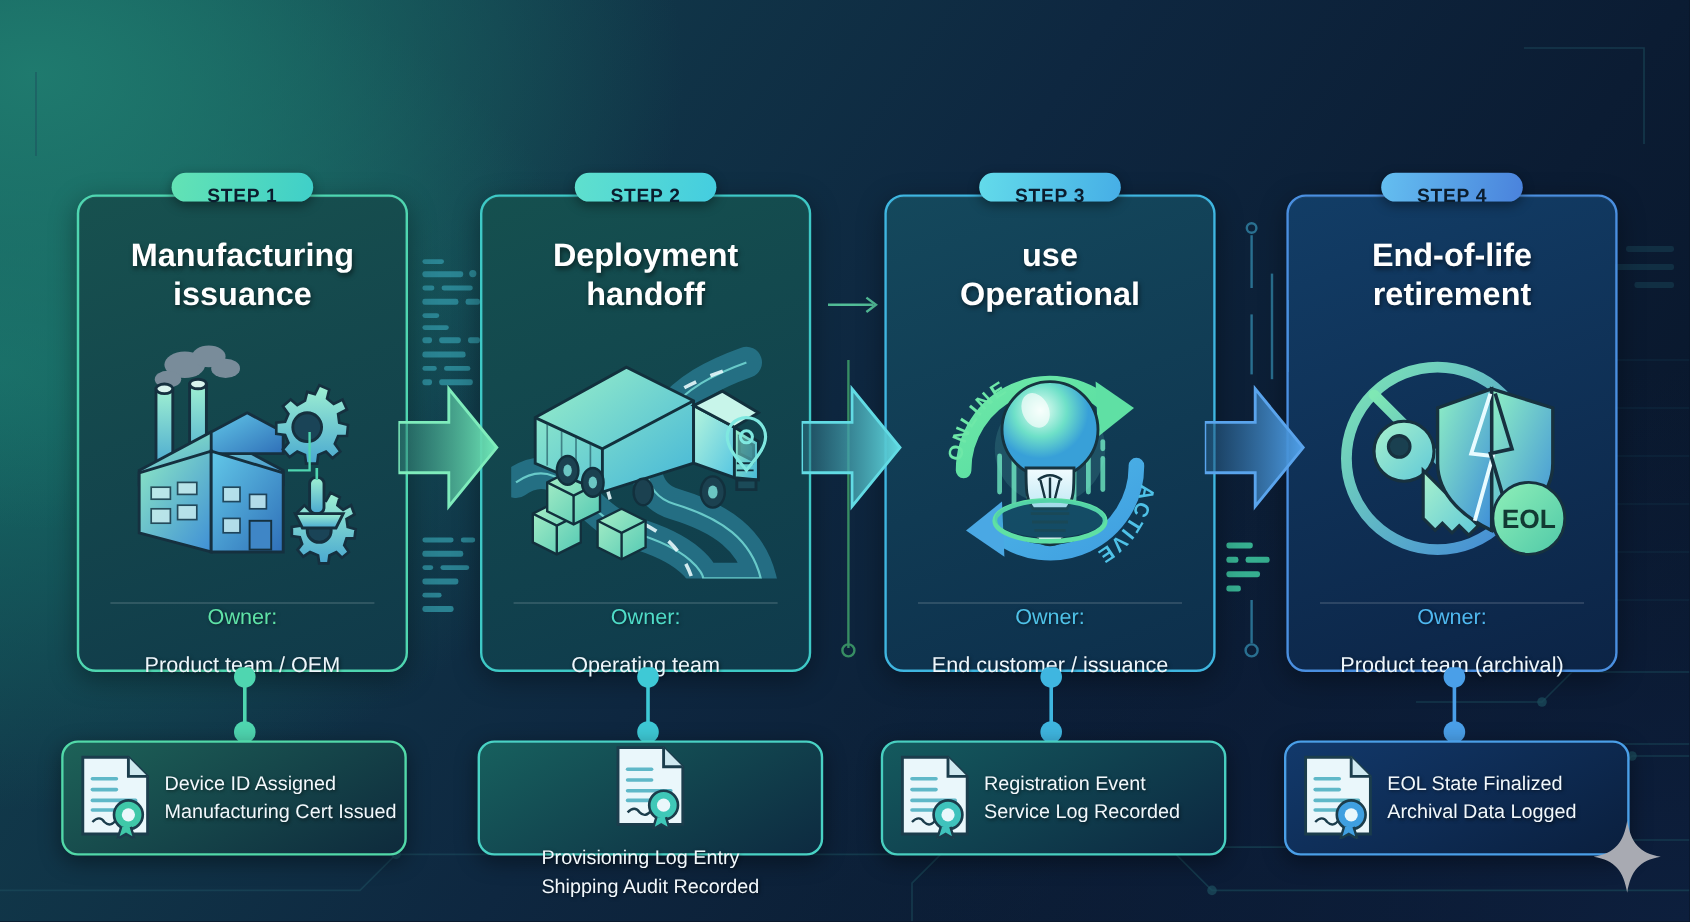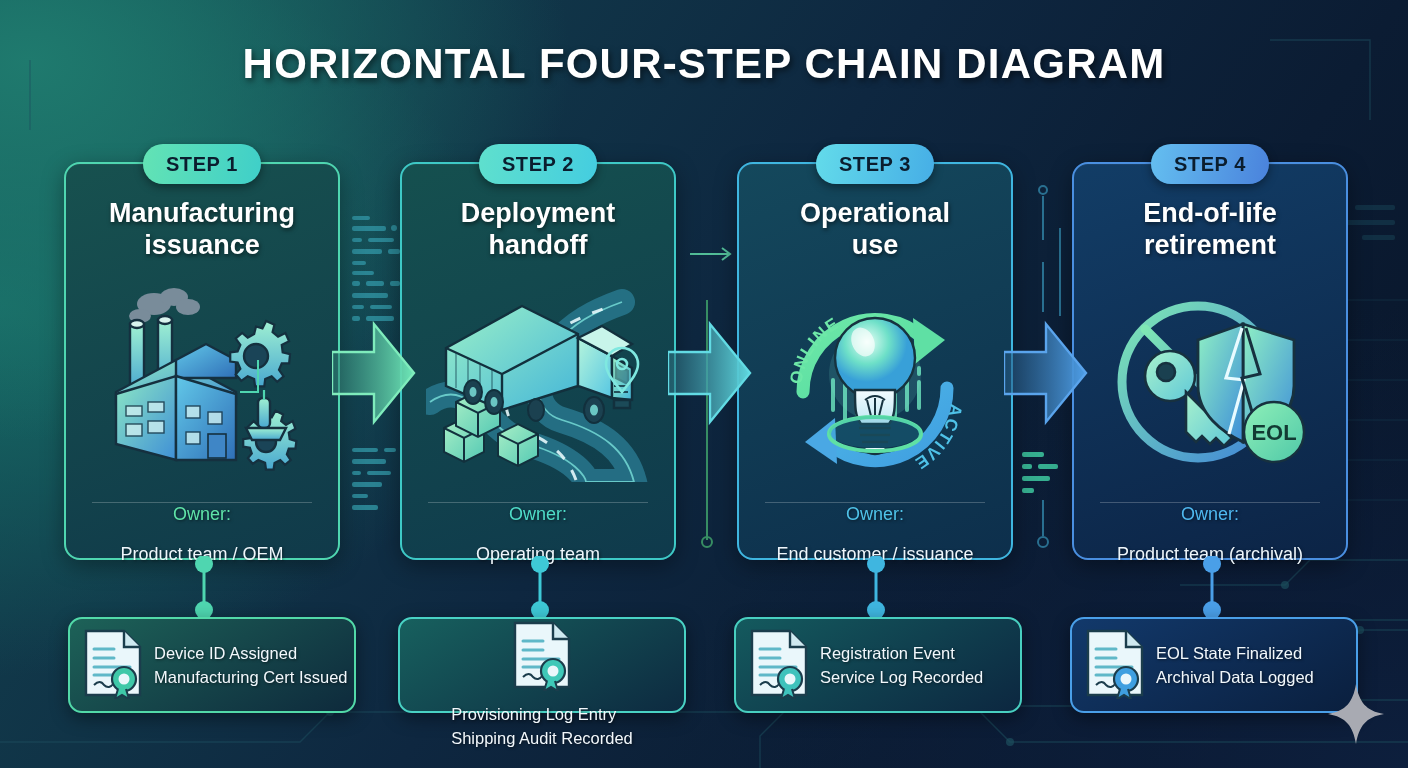--- a/index.html
+++ b/index.html
@@ -35,23 +35,23 @@
   .cards { position:absolute; top:140px; left:0; width:1408px; height:420px; }
   .card {
     position:absolute; top:22px; width:276px; height:398px;
     border-radius:16px;
     border:2px solid var(--accent);
     background:linear-gradient(160deg, var(--cardtop) 0%, var(--cardbot) 100%);
     box-shadow:0 6px 22px rgba(0,0,0,.35), inset 0 1px 0 rgba(255,255,255,.04);
   }
   .badge {
     position:absolute; top:-20px; left:50%; transform:translateX(-50%);
-    min-width:118px; height:40px; line-height:40px;
+    min-width:118px; height:24px; line-height:40px;
     border-radius:20px; text-align:center;
-    font-size:20px; font-weight:bold; letter-spacing:.6px;
+    font-size:16px; font-weight:bold; letter-spacing:.6px;
     color:#0b1d2e;
     background:linear-gradient(100deg, var(--badge1), var(--badge2));
     box-shadow:0 3px 10px rgba(0,0,0,.4);
     padding:0 18px;
     white-space:nowrap;
   }
   .cardtitle {
     position:absolute; top:34px; left:10px; right:10px;
     text-align:center; color:#fff;
     font-size:27px; font-weight:bold; line-height:1.18;
@@ -192,21 +192,20 @@
         <rect x="1022" y="476" width="28" height="5" rx="2"></rect>
         <rect x="1022" y="488" width="12" height="5" rx="2"></rect>
       </g>
       <g stroke="#2f7ea0" stroke-width="2" fill="none">
         <path d="M1043 500 V536"></path>
           <circle cx="1043" cy="542" r="5"></circle>
       </g>
     </g>
   </svg>
 
-  <div class="title">HORIZONTAL FOUR-STEP CHAIN DIAGRAM</div>
 
   <div class="cards">
 
     <div class="card" style="left:64px; --accent:#4fd6b0; --cardtop:#17514f; --cardbot:#103a4a;">
       <div class="badge" style="--badge1:#63e3b4; --badge2:#3fcfc9;">STEP 1</div>
       <div class="cardtitle">
         <div>Manufacturing</div>
         <div>issuance</div>
       </div>
       <div class="art">
@@ -376,22 +375,22 @@
         </svg>
       </div>
       <div class="rule"></div>
       <div class="owner-label" style="--owner:#4fdcc8;">Owner:</div>
       <div class="owner-value">Operating team</div>
     </div>
 
     <div class="card" style="left:737px; --accent:#3fb6e0; --cardtop:#14485c; --cardbot:#0d2f4c;">
       <div class="badge" style="--badge1:#63dbea; --badge2:#46aee6;">STEP 3</div>
       <div class="cardtitle">
+        <div>use</div>
         <div>Operational</div>
-        <div>use</div>
       </div>
       <div class="art">
         <svg width="224" height="200" viewBox="0 0 224 200">
           <defs>
             <linearGradient id="ar1" x1="0" y1="0" x2="1" y2="1">
               <stop offset="0" stop-color="#6ee8a8"></stop>
                 <stop offset="1" stop-color="#53dba0"></stop>
             </linearGradient>
             <linearGradient id="ar2" x1="1" y1="1" x2="0" y2="0">
               <stop offset="0" stop-color="#3f9ee0"></stop>
@@ -556,21 +555,21 @@
     <path d="M14 8 V54" stroke="#3fb6e0" stroke-width="3"></path>
     <circle cx="14" cy="8" r="9" fill="#3fb6e0"></circle>
       <circle cx="14" cy="54" r="9" fill="#3fb6e0"></circle>
   </svg>
   <svg class="connector" style="left:1198px; top:556px;" width="28" height="62" viewBox="0 0 28 62">
     <path d="M14 8 V54" stroke="#4a9fe8" stroke-width="3"></path>
     <circle cx="14" cy="8" r="9" fill="#4a9fe8"></circle>
       <circle cx="14" cy="54" r="9" fill="#4a9fe8"></circle>
   </svg>
 
-  <div class="note" style="left:68px; --accent:#52d9a8; --notetop:#1d6258; --notebot:#0e2a3c;">
+  <div class="note" style="left:51px; --accent:#52d9a8; --notetop:#1d6258; --notebot:#0e2a3c;">
     <span class="doc">
       <svg width="62" height="72" viewBox="0 0 62 72">
         <path d="M4 4 H42 L58 20 V68 H4 z" fill="#eaf7fb" stroke="#1b3d4c" stroke-width="2.4"></path>
         <path d="M42 4 V20 H58" fill="#cfe9f0" stroke="#1b3d4c" stroke-width="2.4"></path>
         <g stroke="#5fb8c8" stroke-width="3" stroke-linecap="round">
           <path d="M12 22 H32"></path>
             <path d="M12 31 H32"></path>
             <path d="M12 40 H48"></path>
             <path d="M12 48 H48"></path>
         </g>

